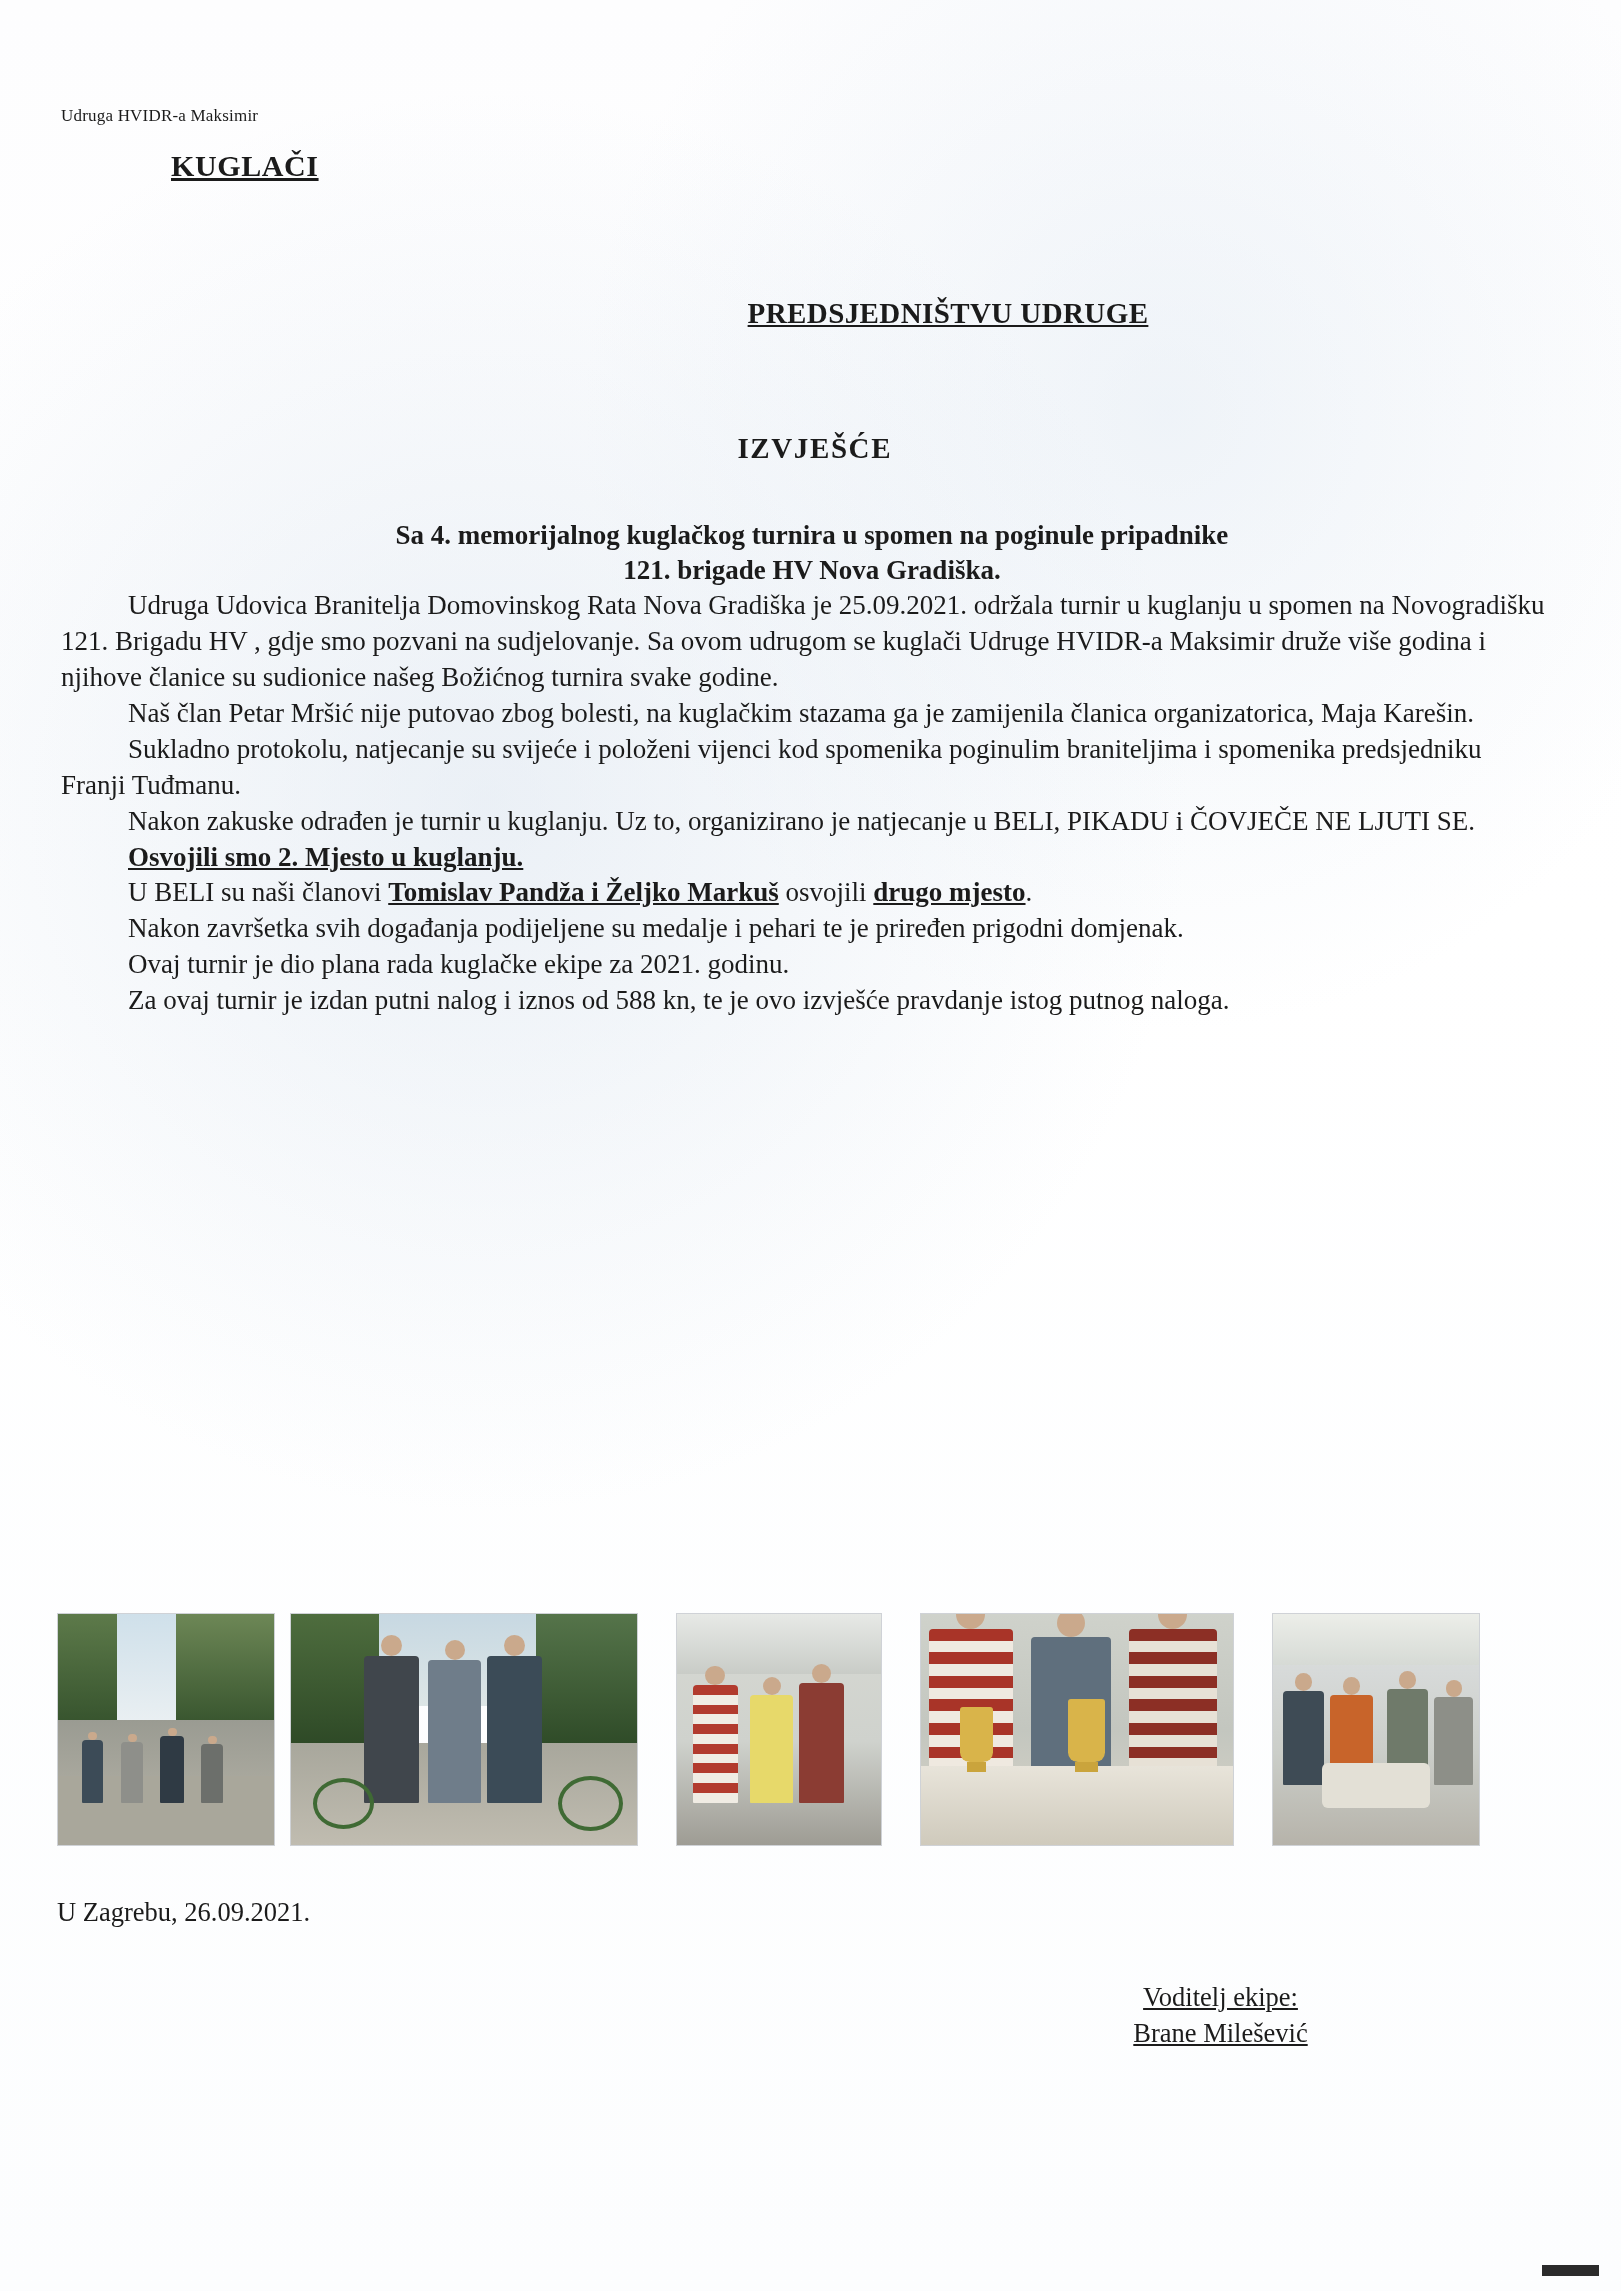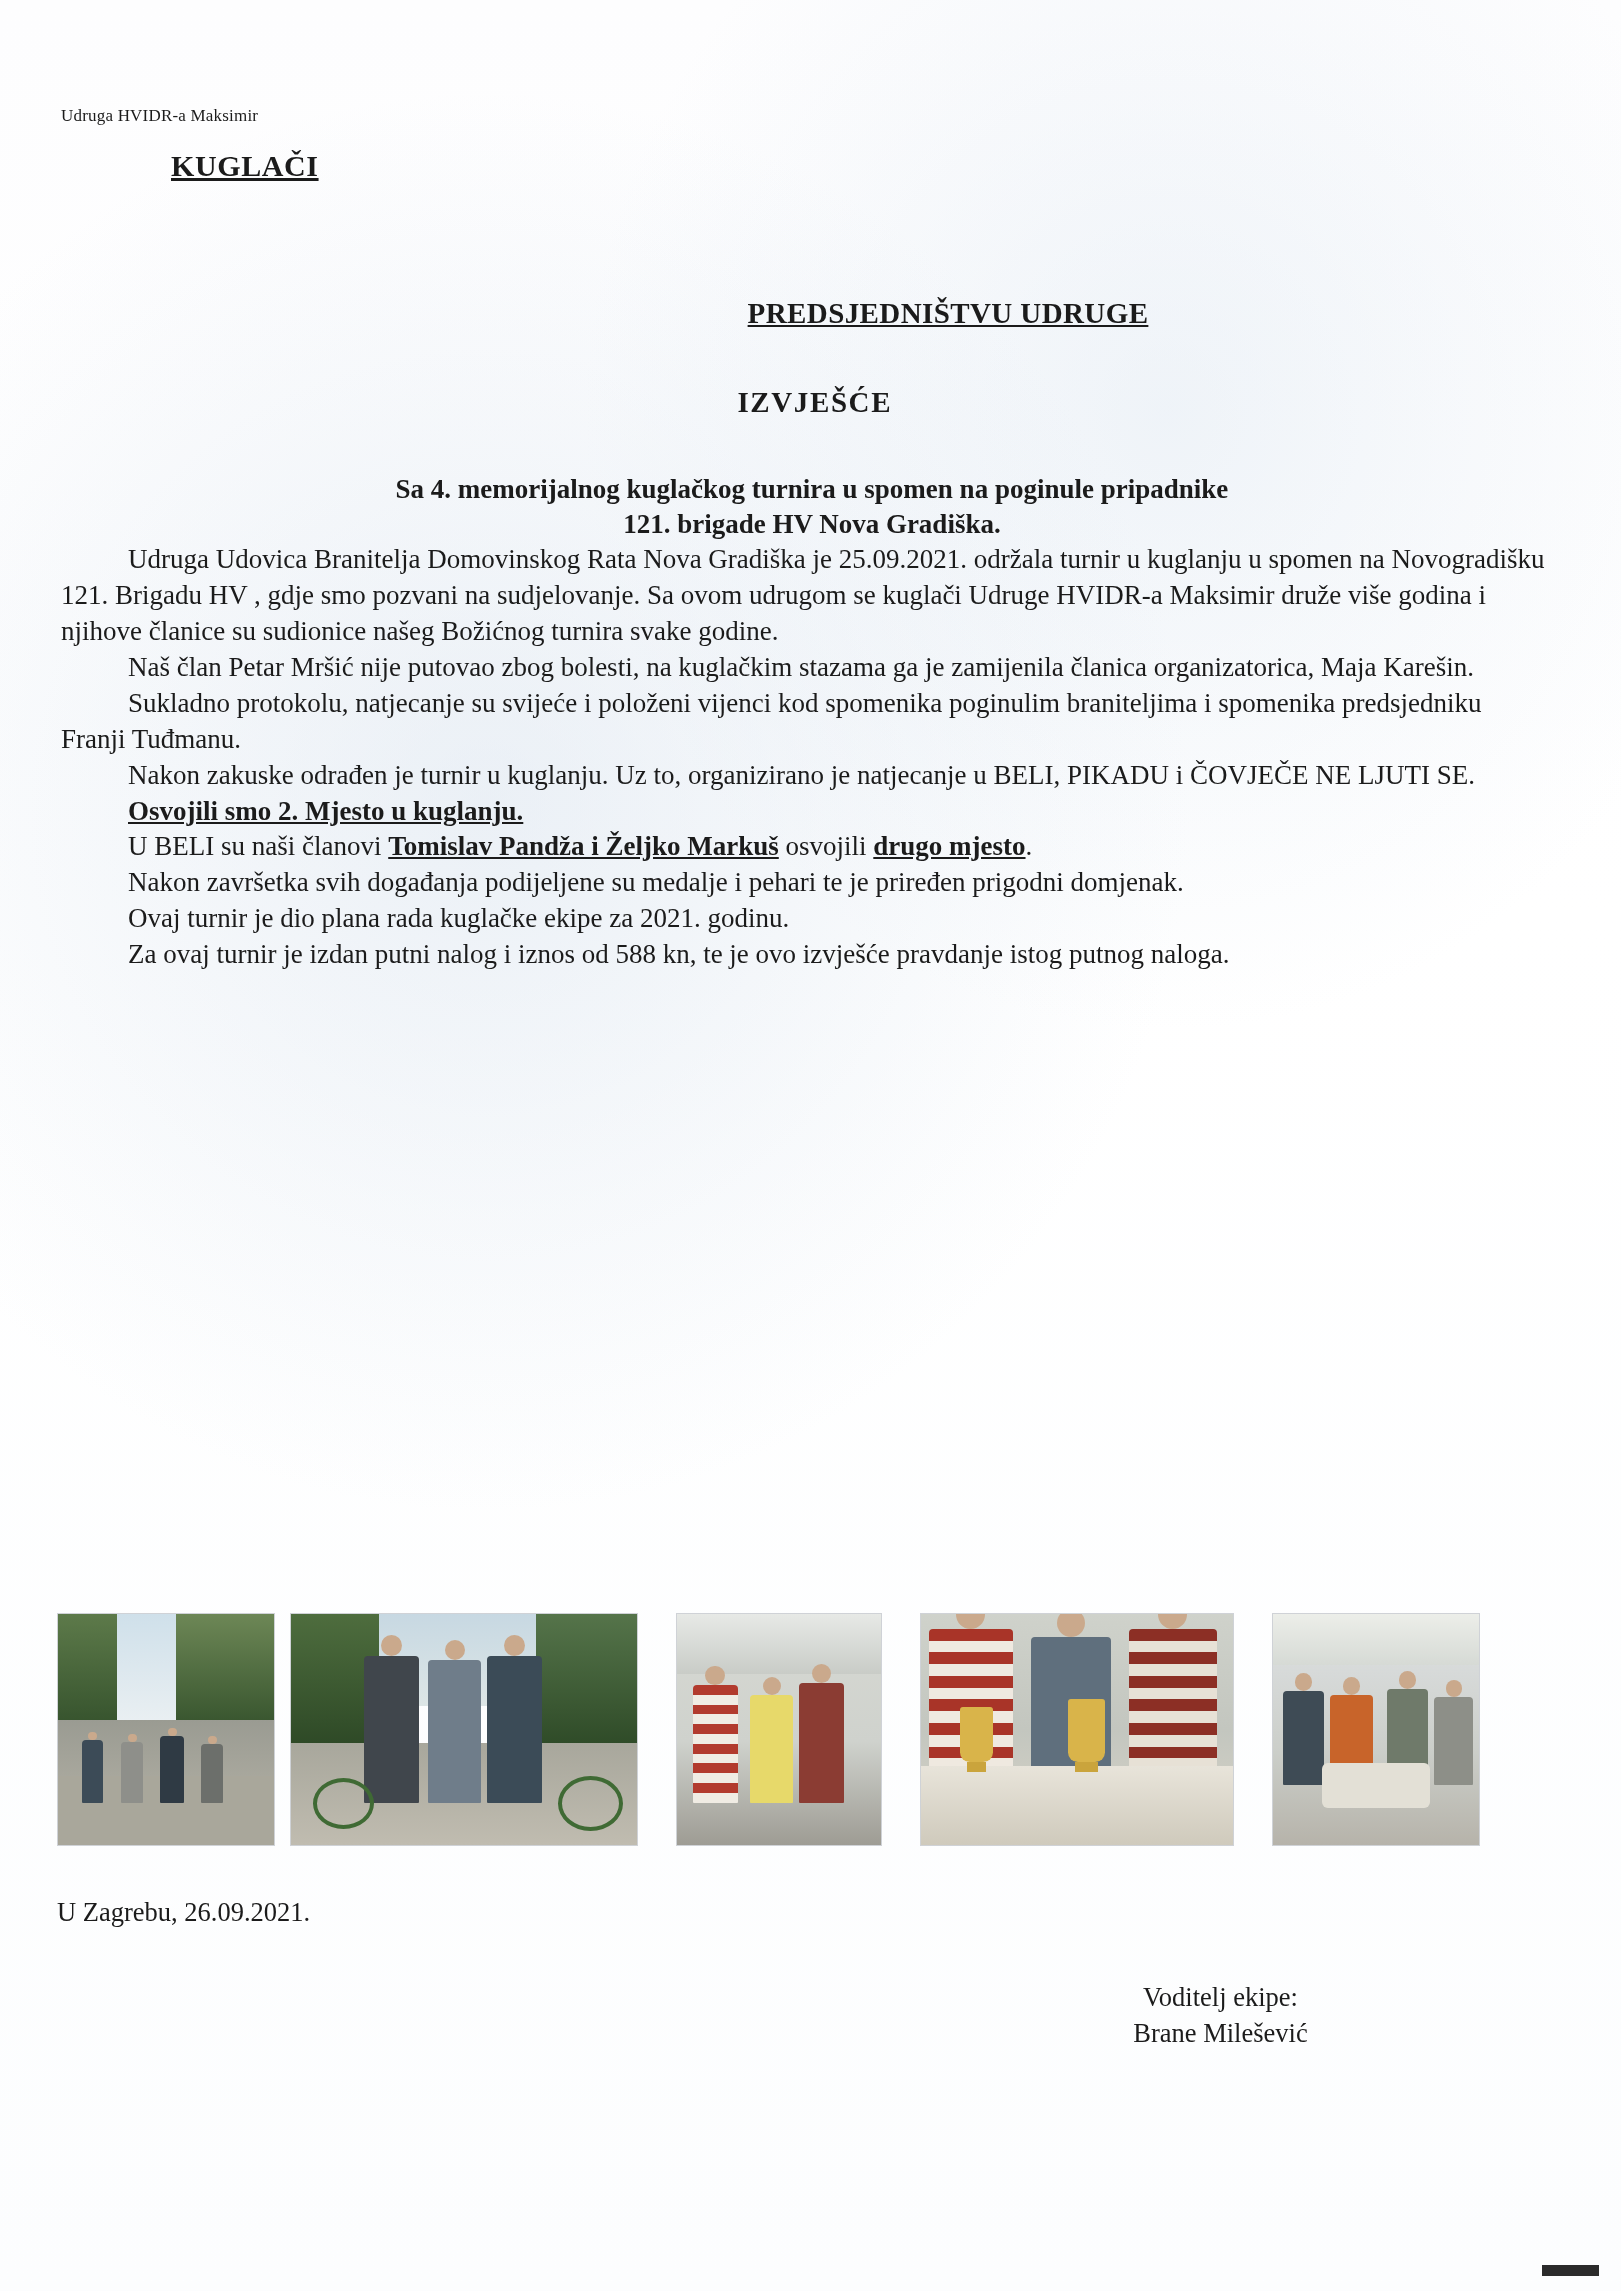--- a/index.html
+++ b/index.html
@@ -58,21 +58,21 @@
     letter-spacing: 0.4px;
     margin-top: 114px;
     padding-left: 284px;
   }
 
   .doc-title {
     text-align: center;
     font-size: 29px;
     font-weight: bold;
     letter-spacing: 1.6px;
-    margin-top: 56px;
+    margin-top: 102px;
     padding-left: 17.6px;
   }
 
   .subtitle {
     text-align: center;
     font-size: 27px;
     font-weight: bold;
     line-height: 1.30;
     margin-top: 53px;
     padding-left: 11.8px;
@@ -114,20 +114,21 @@
     font-size: 26.5px;
   }
   .sign {
     position: absolute;
     left: 1059px;
     top: 1980px;
     text-align: center;
     font-size: 26.5px;
     line-height: 1.35;
     width: 323px;
+    text-decoration: underline;
   }
 
   .corner-mark {
     position: absolute;
     right: 21.6px;
     bottom: 15.7px;
     width: 57px;
     height: 11.8px;
     background: #2b2b2b;
   }

